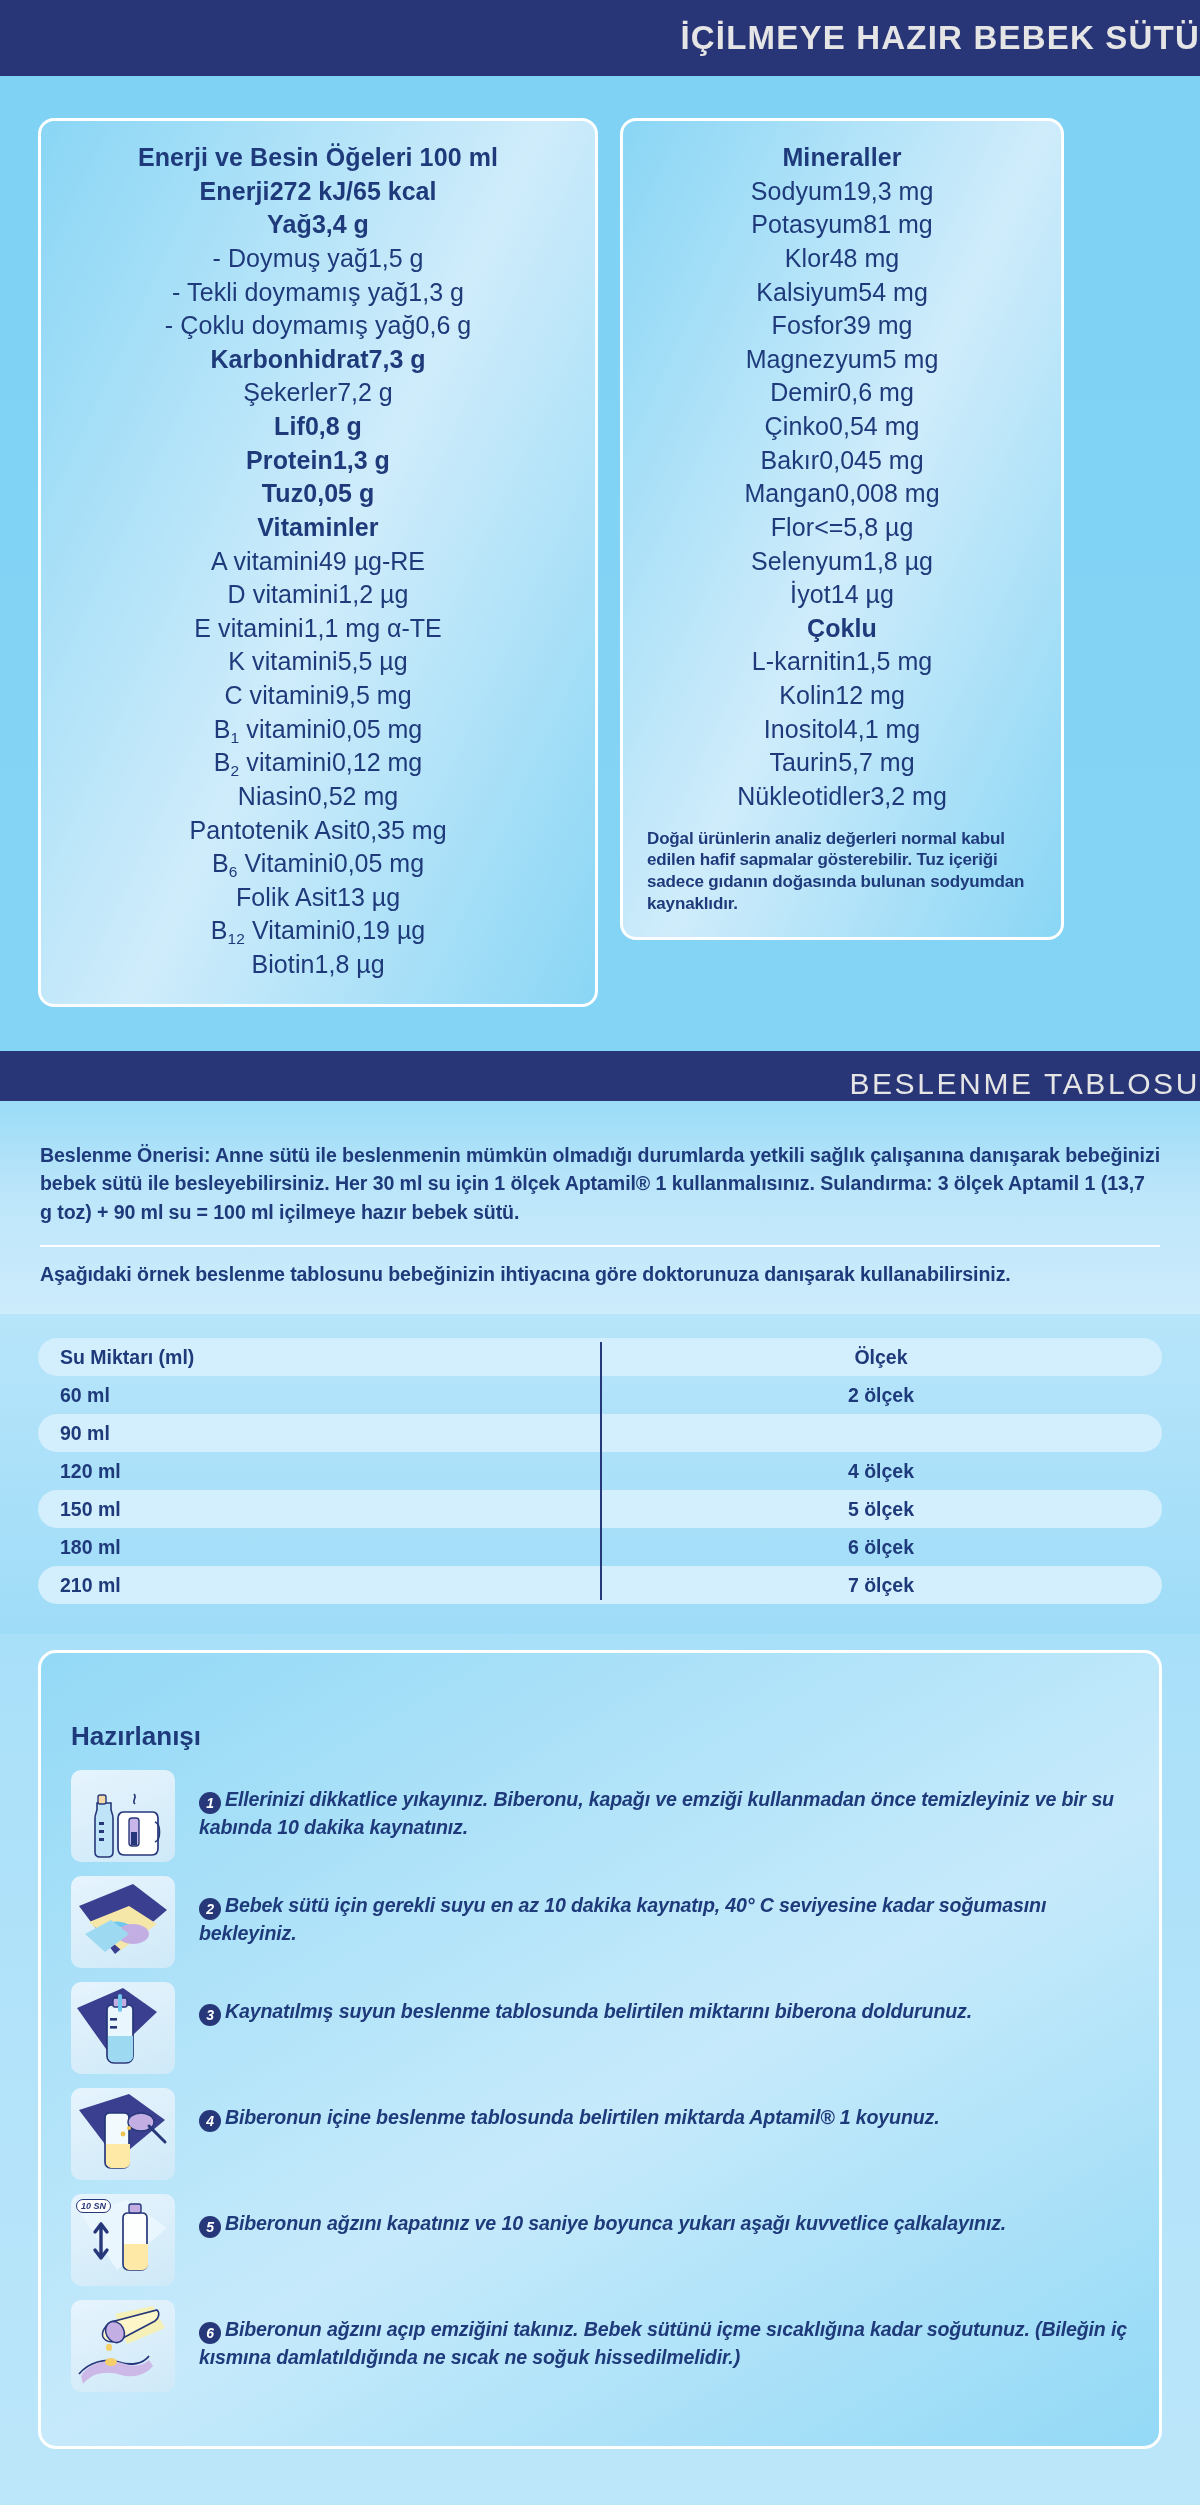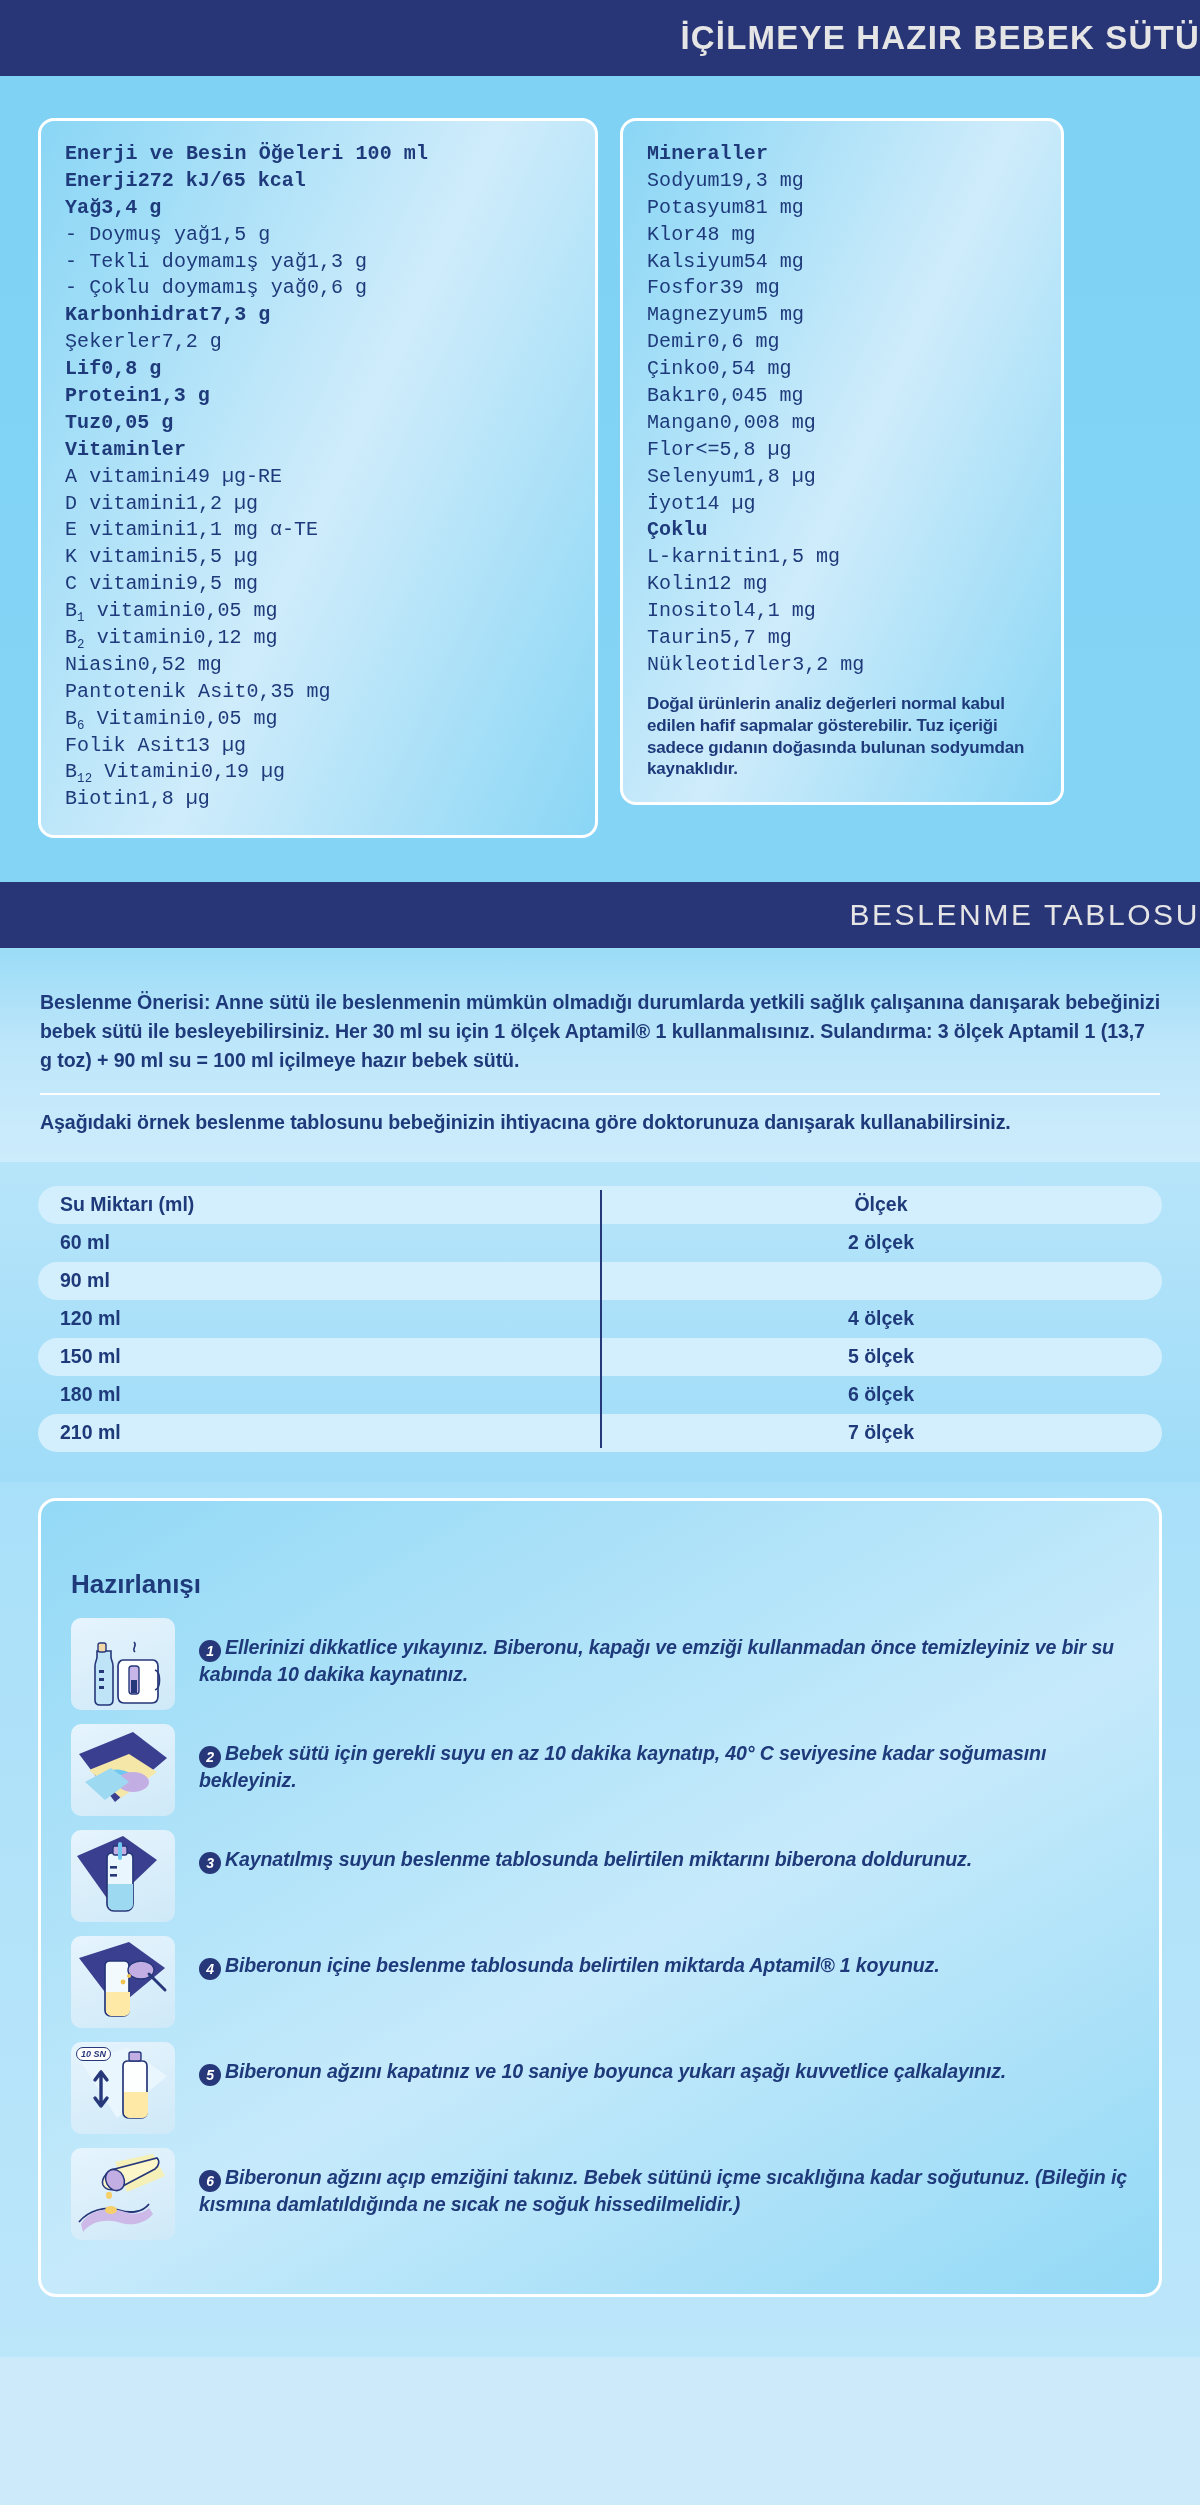--- a/index.html
+++ b/index.html
@@ -19,21 +19,21 @@
     text-align: right;
     font-weight: bold;
     letter-spacing: 1.2px;
   }
   #header-bar {
     height: 76px;
     line-height: 76px;
     font-size: 33px;
   }
   #beslenme-bar {
-    height: 66px;
+    height: 50px;
     line-height: 66px;
     font-size: 30px;
     letter-spacing: 2.6px;
     font-weight: normal;
   }
 
   
   #nutrition-section {
     background: linear-gradient(180deg,#7fd2f4 0%, #84d4f5 100%);
     padding: 42px 38px 44px 38px;
@@ -45,26 +45,25 @@
     border: 3px solid #ffffff;
     border-radius: 16px;
     background: linear-gradient(115deg,#8ad6f5 0%, #cfecfb 52%, #8ad6f5 100%);
     padding: 20px 24px 22px 24px;
   }
   #panel-left { width: 560px; }
   #panel-right { width: 444px; }
 
   .row {
     display: flex;
-    justify-content: flex-start;
+    justify-content: center;
     align-items: baseline;
-    font-size: 20px;
+    font-size: 25px;
     line-height: 1.345;
     white-space: nowrap;
-    font-family: Liberation Mono, monospace;
   }
   .row .lbl { letter-spacing: .1px; }
   .row .val { text-align: right; }
   .b .lbl, .b .val { font-weight: bold; }
   .head { font-weight: bold; }
   sub { font-size: 0.62em; vertical-align: baseline; position: relative; top: 5px; }
 
   #disclaimer {
     margin-top: 14px;
     font-size: 17px;

